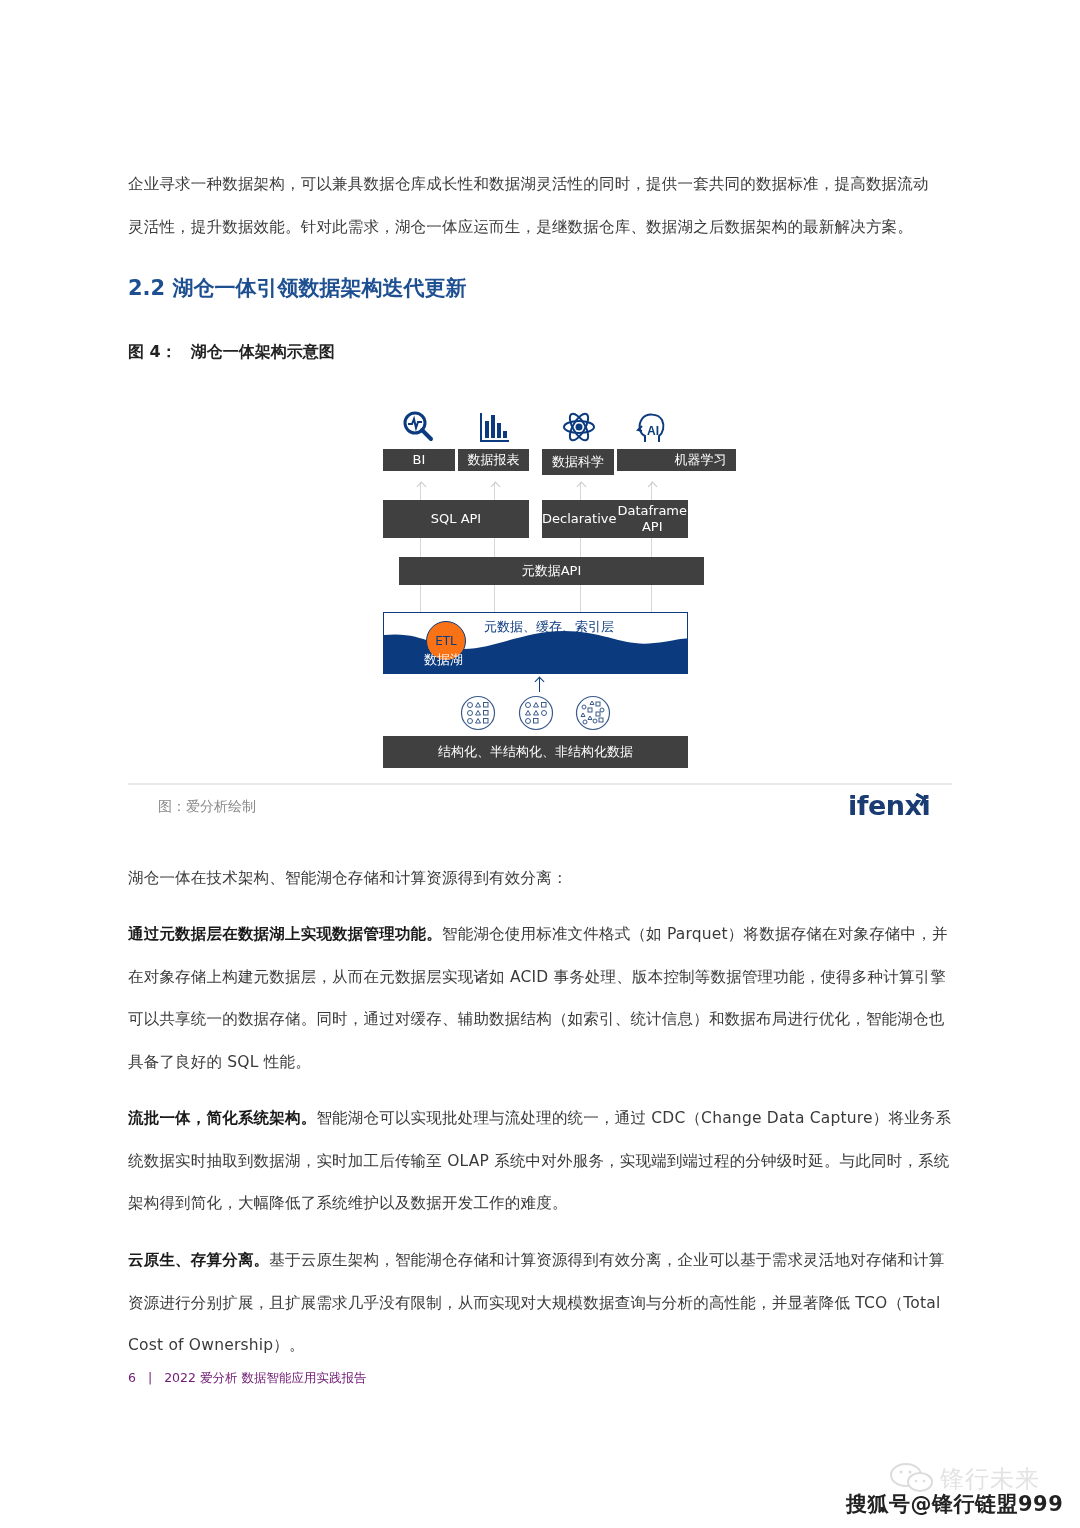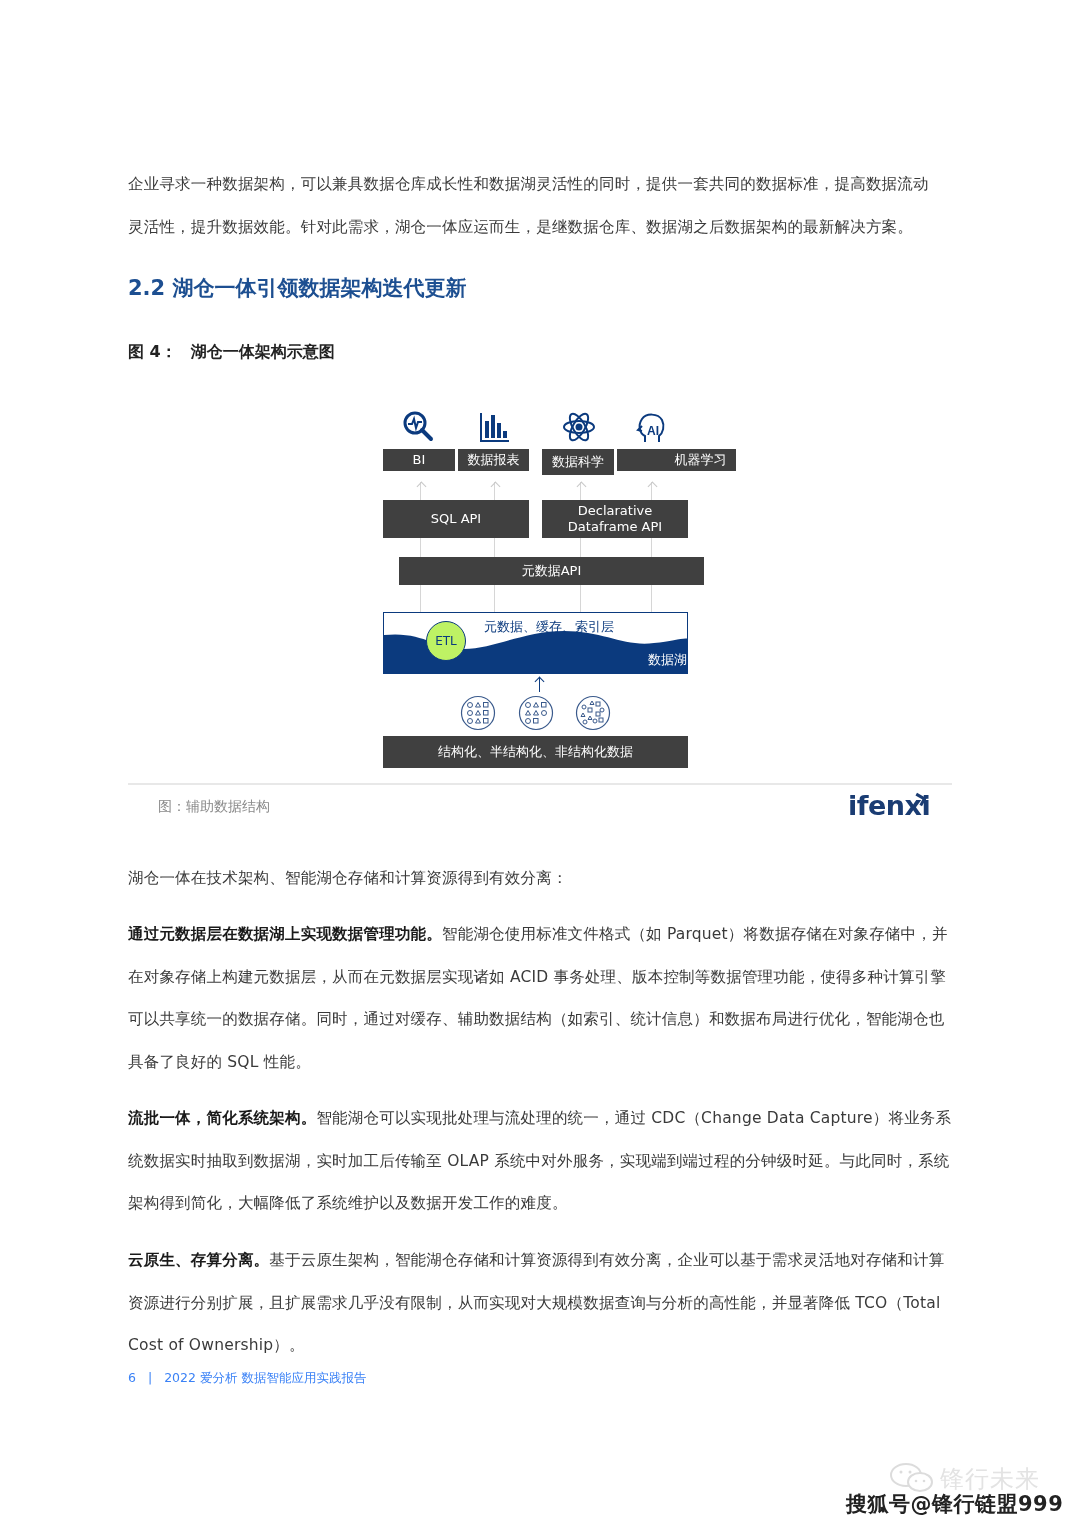--- a/index.html
+++ b/index.html
@@ -16,31 +16,31 @@
   
   .diagram { position: absolute; left: 383px; top: 405px; width: 305px; height: 365px; }
   .box { position: absolute; background: #404040; color: #fff; font-size: 13px;
          display: flex; align-items: center; justify-content: center; text-align: center; line-height: 16px; }
   .icon { position: absolute; width: 36px; height: 36px; }
   .vline { position: absolute; width: 1px; background: #d6d6d6; }
   .caret { position: absolute; width: 6px; height: 6px; border-left: 1px solid #c8c8c8; border-top: 1px solid #c8c8c8;
            transform: rotate(45deg); }
   .lake { position: absolute; left: 0; top: 207px; width: 305px; height: 62px; border: 1px solid #0b3a7e; box-sizing: border-box; overflow: hidden; background: #fff; }
   .lake-top { position: absolute; top: 5px; left: 100px; font-size: 13px; color: #0b3a7e; }
-  .lake-bottom { position: absolute; top: 38px; left: 0; width: 100%; text-align: right; font-size: 13px; color: #fff; padding-left: 40px; box-sizing: border-box; }
+  .lake-bottom { position: absolute; top: 38px; left: 0; width: 100%; text-align: left; font-size: 13px; color: #fff; padding-left: 40px; box-sizing: border-box; }
   .etl { position: absolute; left: 42px; top: 8px; width: 38px; height: 38px; border-radius: 50%; border: 1.5px solid #0b3a7e;
-         background: #bef264; color: #0b3a7e; font-size: 12px; display: flex; align-items: center; justify-content: center; }
+         background: #f97316; color: #0b3a7e; font-size: 12px; display: flex; align-items: center; justify-content: center; }
   .data-circle { position: absolute; top: 290px; width: 36px; height: 36px; }
 
   .divider { position: absolute; left: 128px; top: 783px; width: 824px; height: 2px; background: #e8e8e8; }
   .caption { position: absolute; left: 158px; top: 798px; font-size: 14px; color: #8a8a8a; }
   .logo { position: absolute; left: 848px; top: 790px; font-size: 27px; color: #1a3c73; font-weight: bold; letter-spacing: -0.5px; }
   .logo-mark { position: absolute; left: 914px; top: 795px; width: 8px; height: 6px; border-top: 3px solid #1a3c73; border-right: 3px solid #1a3c73; transform: rotate(30deg); }
 
-  .footer { position: absolute; left: 128px; top: 1370px; font-size: 12.5px; color: #3b82f6; }
+  .footer { position: absolute; left: 128px; top: 1370px; font-size: 12.5px; color: #701a75; }
   .footer .sep { margin: 0 12px; }
   .watermark-top { position: absolute; left: 940px; top: 1463px; font-size: 24px; color: #e3e3e3; letter-spacing: 1px; }
   .wechat-icon { position: absolute; left: 888px; top: 1462px; width: 48px; height: 32px; }
   .watermark-bottom { position: absolute; left: 846px; top: 1490px; font-size: 21px; color: #222; font-weight: bold;
                       text-shadow: 1px 1px 0 #fff, -1px -1px 0 #fff, 1px -1px 0 #fff, -1px 1px 0 #fff; letter-spacing: 0.5px; }
 </style>
 </head>
 <body>
 
 <div class="para" style="top:163px;">
@@ -88,21 +88,21 @@
     <path d="M9,17 L5,21 L9,22" fill="none" stroke="#0b3a7e" stroke-width="2"></path>
     <text x="14" y="26" font-size="12" font-weight="bold" fill="#0b3a7e" font-family="Liberation Sans, sans-serif">AI</text>
   </svg>
 
   <div class="box" style="left:0; top:44px; width:72px; height:22px;">BI</div>
   <div class="box" style="left:75px; top:44px; width:71px; height:22px;">数据报表</div>
   <div class="box" style="left:159px; top:44px; width:72px; height:26px;">数据科学</div>
   <div class="box" style="left:234px; top:44px; width:71px; height:22px;padding-left:48px;">机器学习</div>
 
   <div class="box" style="left:0; top:95px; width:146px; height:38px;">SQL API</div>
-  <div class="box" style="left:159px; top:95px; width:146px; height:38px; flex-direction:column;">
+  <div class="box" style="left:159px; top:95px; width:146px; height:38px; flex-direction:row;">
     <span>Declarative</span>
     <span>Dataframe API</span>
   </div>
 
   <div class="box" style="left:16px; top:152px; width:305px; height:28px;">元数据API</div>
 
   <div class="lake">
     <svg style="position:absolute; left:0; top:0;" width="305" height="62" viewBox="0 0 305 62">
       <path d="M0,22 C40,18 50,36 80,36 C110,36 140,18 180,18 C220,18 240,34 270,30 C290,28 300,24 305,26 L305,62 L0,62 Z" fill="#0b3a7e"></path>
     </svg>
@@ -155,21 +155,21 @@
         <circle cx="10" cy="27" r="2"></circle>
       <circle cx="20" cy="26" r="2"></circle>
         <rect x="24" y="23" width="4" height="4"></rect>
     </g>
   </svg>
 
   <div class="box" style="left:0; top:331px; width:305px; height:32px;">结构化、半结构化、非结构化数据</div>
 </div>
 
 <div class="divider"></div>
-<div class="caption">图：辅助数据结构</div>
+<div class="caption">图：爱分析绘制</div>
 <div class="logo">ifenxi</div>
 <div class="logo-mark"></div>
 
 <div class="para" style="top:857px;">湖仓一体在技术架构、智能湖仓存储和计算资源得到有效分离：</div>
 
 <div class="para" style="top:913px;">
   <b>通过元数据层在数据湖上实现数据管理功能。</b><span>智能湖仓使用标准文件格式（如 Parquet）将数据存储在对象存储中，并在对象存储上构建元数据层，从而在元数据层实现诸如 ACID 事务处理、版本控制等数据管理功能，使得多种计算引擎可以共享统一的数据存储。同时，通过对缓存、辅助数据结构（如索引、统计信息）和数据布局进行优化，智能湖仓也具备了良好的 SQL 性能。</span>
 </div>
 
 <div class="para" style="top:1097px;">

